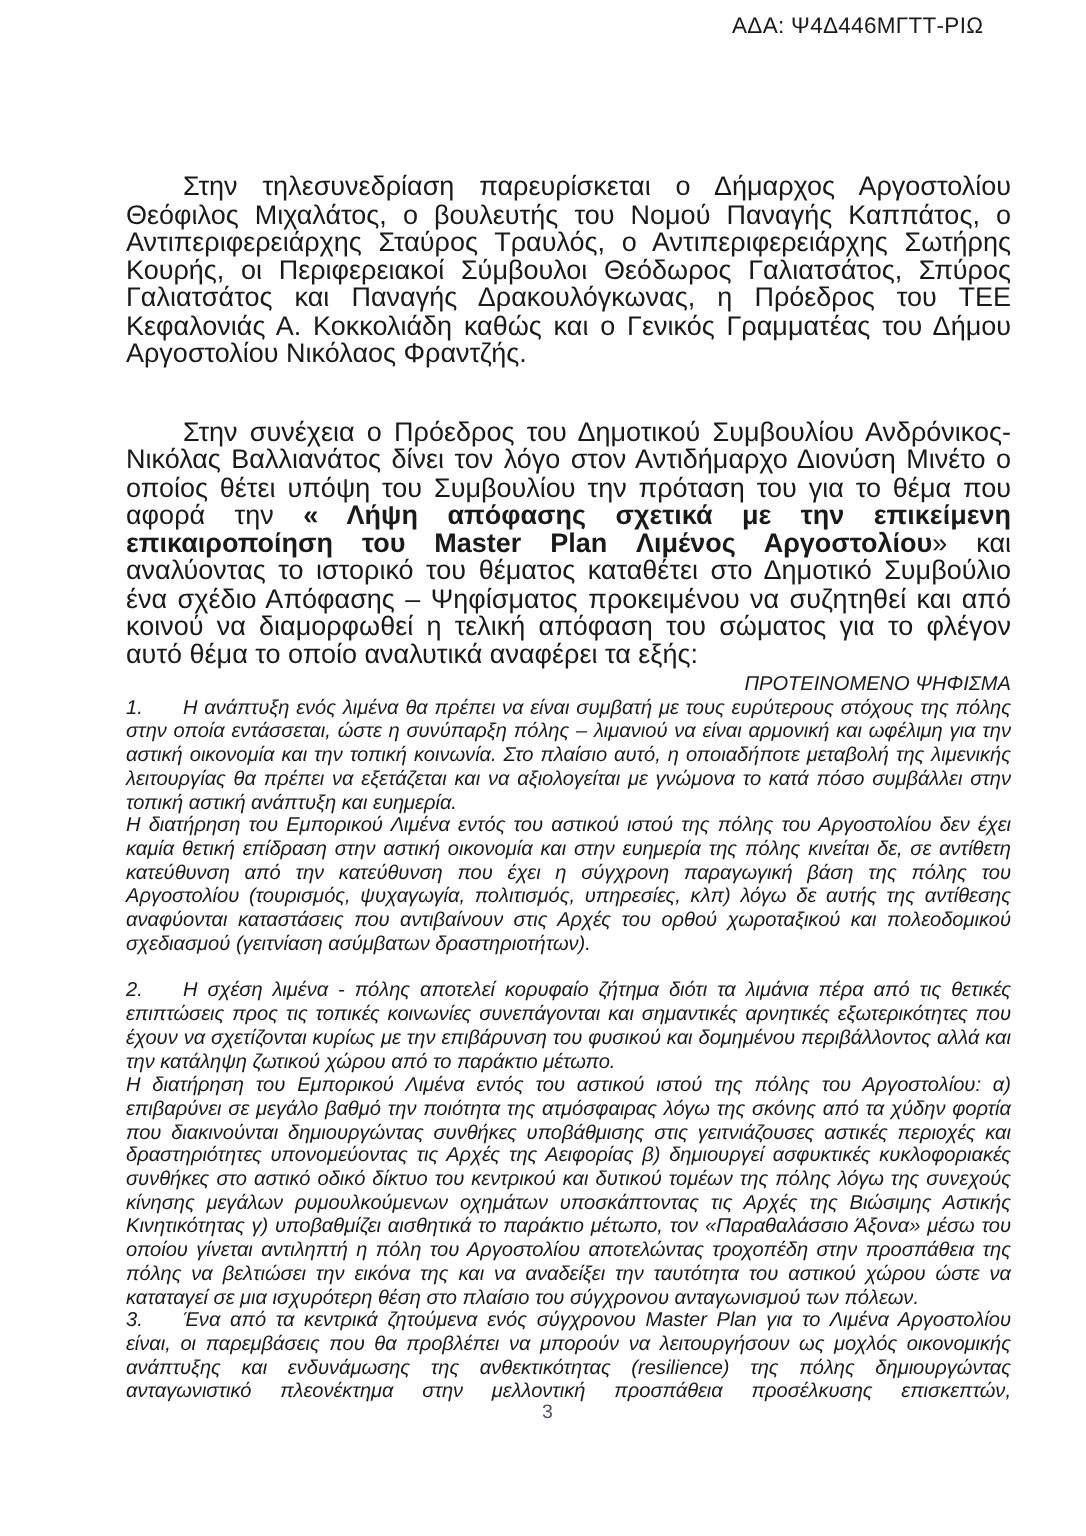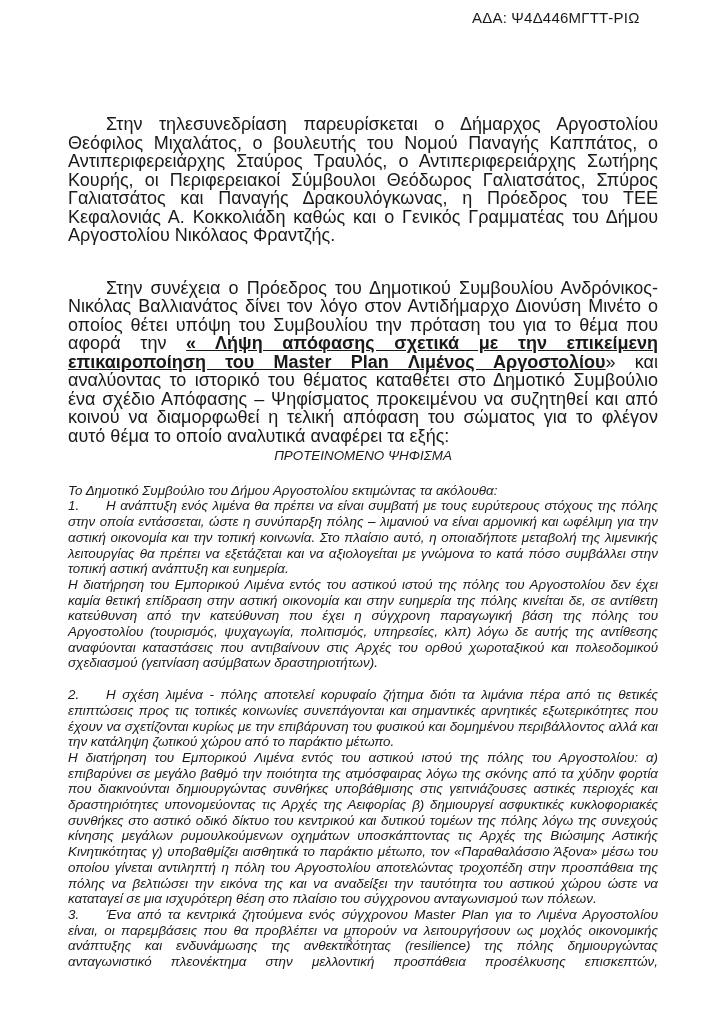--- a/index.html
+++ b/index.html
@@ -4,20 +4,21 @@
 <style>
   html, body { margin: 0; padding: 0; background: #ffffff; }
   .page {
     position: relative;
     width: 664px;
     height: 1024px;
     background: #ffffff;
     font-family: "Liberation Sans", sans-serif;
     color: #1a1a1a;
     overflow: hidden;
+    margin-left: 16px;
   }
   .ada-header {
     position: absolute;
     top: 9px;
     left: 472px;
     font-size: 15px;
     letter-spacing: 0.2px;
     white-space: nowrap;
   }
   .content {
@@ -35,57 +36,56 @@
   .indent { text-indent: 38px; }
   .para-proposal { margin-top: 34px; }
   .it {
     font-style: italic;
     font-size: 13.4px;
     line-height: 15.7px;
     text-align: justify;
   }
   .resolution-heading {
     margin-top: 3px;
-    text-align: center;
+    text-align: right;
   }
   .resolution-intro { margin-top: 19px; }
   .gap-top { margin-top: 16px; }
   .item-num {
     display: inline-block;
     width: 38px;
     font-style: italic;
   }
   .justify-last { text-align-last: justify; }
   .page-number {
     position: absolute;
     top: 933px;
     left: 0;
     width: 698px;
     text-align: center;
     font-size: 13px;
     color: #50506e;
   }
-  b { font-weight: bold; text-decoration: underline; }
+  b { font-weight: bold; }
 </style>
 </head>
 <body>
 
 <div class="page">
 
   <div class="ada-header">ΑΔΑ: Ψ4Δ446ΜΓΤΤ-ΡΙΩ</div>
 
   <div class="content">
 
     <p class="reg indent">Στην  τηλεσυνεδρίαση παρευρίσκεται ο Δήμαρχος Αργοστολίου Θεόφιλος Μιχαλάτος, ο βουλευτής του Νομού Παναγής Καππάτος, ο Αντιπεριφερειάρχης Σταύρος Τραυλός, ο Αντιπεριφερειάρχης Σωτήρης Κουρής, οι Περιφερειακοί Σύμβουλοι Θεόδωρος Γαλιατσάτος, Σπύρος Γαλιατσάτος  και Παναγής Δρακουλόγκωνας, η Πρόεδρος του ΤΕΕ Κεφαλονιάς Α. Κοκκολιάδη καθώς  και ο Γενικός Γραμματέας του Δήμου Αργοστολίου Νικόλαος Φραντζής.</p>
 
     <p class="reg indent para-proposal"><span>Στην συνέχεια ο Πρόεδρος του Δημοτικού Συμβουλίου Ανδρόνικος-Νικόλας Βαλλιανάτος δίνει τον λόγο στον Αντιδήμαρχο Διονύση Μινέτο ο οποίος θέτει υπόψη του Συμβουλίου την  πρόταση του για το θέμα που αφορά την </span><b>« Λήψη απόφασης σχετικά με την επικείμενη επικαιροποίηση  του Master Plan Λιμένος Αργοστολίου</b><span>» και αναλύοντας το ιστορικό του θέματος καταθέτει στο Δημοτικό Συμβούλιο ένα σχέδιο Απόφασης – Ψηφίσματος  προκειμένου να συζητηθεί και  από κοινού να διαμορφωθεί  η τελική απόφαση του σώματος  για το φλέγον αυτό  θέμα  το οποίο αναλυτικά αναφέρει τα εξής:</span></p>
 
     <p class="it resolution-heading">ΠΡΟΤΕΙΝΟΜΕΝΟ ΨΗΦΙΣΜΑ</p>
 
-    <p class="it resolution-intro">Το Δημοτικό Συμβούλιο του Δήμου Αργοστολίου εκτιμώντας τα ακόλουθα:</p>
 
     <p class="it"><span class="item-num">1.</span><span>Η ανάπτυξη ενός λιμένα θα πρέπει να είναι συμβατή με τους ευρύτερους στόχους της πόλης στην οποία εντάσσεται, ώστε η συνύπαρξη πόλης – λιμανιού να είναι αρμονική και ωφέλιμη για την αστική οικονομία και την τοπική κοινωνία. Στο πλαίσιο αυτό, η οποιαδήποτε μεταβολή της λιμενικής λειτουργίας θα πρέπει να εξετάζεται και να αξιολογείται με γνώμονα το κατά πόσο συμβάλλει στην τοπική αστική ανάπτυξη και ευημερία.</span></p>
 
     <p class="it">Η διατήρηση του Εμπορικού Λιμένα εντός του αστικού ιστού της πόλης του Αργοστολίου δεν έχει καμία θετική επίδραση στην αστική οικονομία και στην ευημερία της πόλης κινείται δε, σε αντίθετη κατεύθυνση από την κατεύθυνση που έχει η σύγχρονη παραγωγική βάση της πόλης του Αργοστολίου (τουρισμός, ψυχαγωγία, πολιτισμός, υπηρεσίες, κλπ) λόγω δε αυτής της αντίθεσης αναφύονται καταστάσεις που αντιβαίνουν στις Αρχές του ορθού χωροταξικού και πολεοδομικού σχεδιασμού (γειτνίαση ασύμβατων δραστηριοτήτων).</p>
 
     <p class="it gap-top"><span class="item-num">2.</span><span>Η σχέση λιμένα - πόλης αποτελεί κορυφαίο ζήτημα διότι τα λιμάνια πέρα από τις θετικές επιπτώσεις προς τις τοπικές κοινωνίες συνεπάγονται και σημαντικές αρνητικές εξωτερικότητες που έχουν να σχετίζονται κυρίως με την επιβάρυνση του φυσικού και δομημένου περιβάλλοντος αλλά και την κατάληψη ζωτικού χώρου από το παράκτιο μέτωπο.</span></p>
 
     <p class="it">Η διατήρηση του Εμπορικού Λιμένα εντός του αστικού ιστού της πόλης του Αργοστολίου: α) επιβαρύνει σε μεγάλο βαθμό την ποιότητα της ατμόσφαιρας λόγω της σκόνης από τα χύδην φορτία που διακινούνται δημιουργώντας συνθήκες υποβάθμισης στις γειτνιάζουσες αστικές περιοχές και δραστηριότητες υπονομεύοντας τις Αρχές της Αειφορίας β) δημιουργεί ασφυκτικές κυκλοφοριακές συνθήκες στο αστικό οδικό δίκτυο του κεντρικού και δυτικού τομέων της πόλης λόγω της συνεχούς κίνησης μεγάλων ρυμουλκούμενων οχημάτων υποσκάπτοντας τις Αρχές της Βιώσιμης Αστικής Κινητικότητας γ) υποβαθμίζει αισθητικά το παράκτιο μέτωπο, τον «Παραθαλάσσιο Άξονα» μέσω του οποίου γίνεται αντιληπτή η πόλη του Αργοστολίου αποτελώντας τροχοπέδη στην προσπάθεια της πόλης να βελτιώσει την εικόνα της και να αναδείξει την ταυτότητα του αστικού χώρου ώστε να καταταγεί σε μια ισχυρότερη θέση στο πλαίσιο του σύγχρονου ανταγωνισμού των πόλεων.</p>
 
     <p class="it justify-last"><span class="item-num">3.</span><span>Ένα από τα κεντρικά ζητούμενα ενός σύγχρονου Master Plan για το Λιμένα Αργοστολίου είναι, οι παρεμβάσεις που θα προβλέπει να μπορούν να λειτουργήσουν ως μοχλός οικονομικής ανάπτυξης και ενδυνάμωσης της ανθεκτικότητας (resilience) της πόλης δημιουργώντας ανταγωνιστικό πλεονέκτημα στην μελλοντική προσπάθεια προσέλκυσης επισκεπτών,</span></p>

